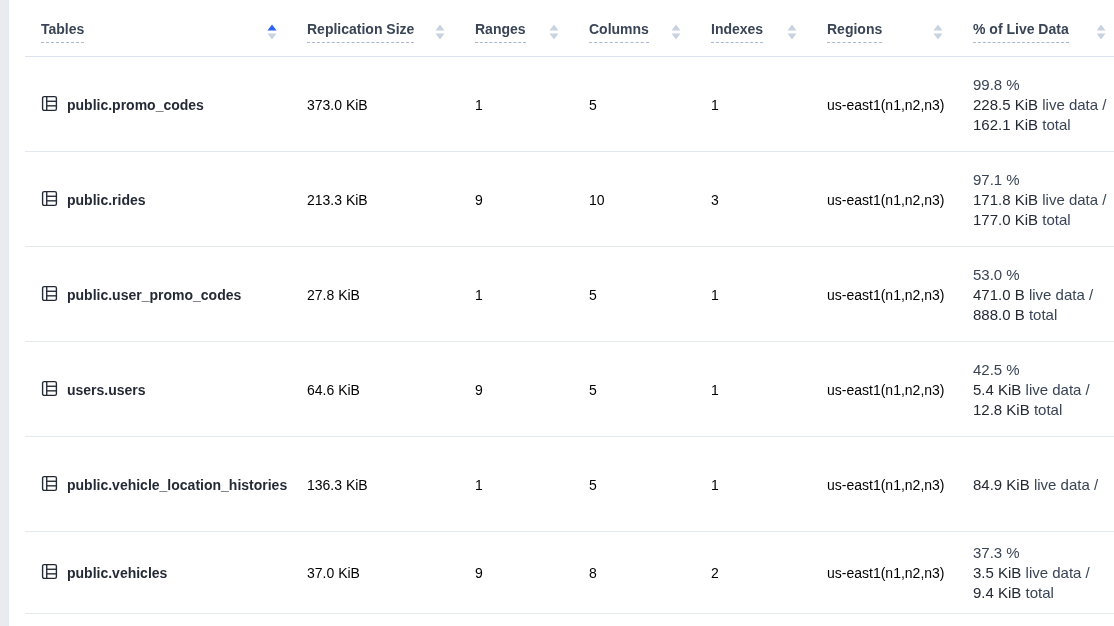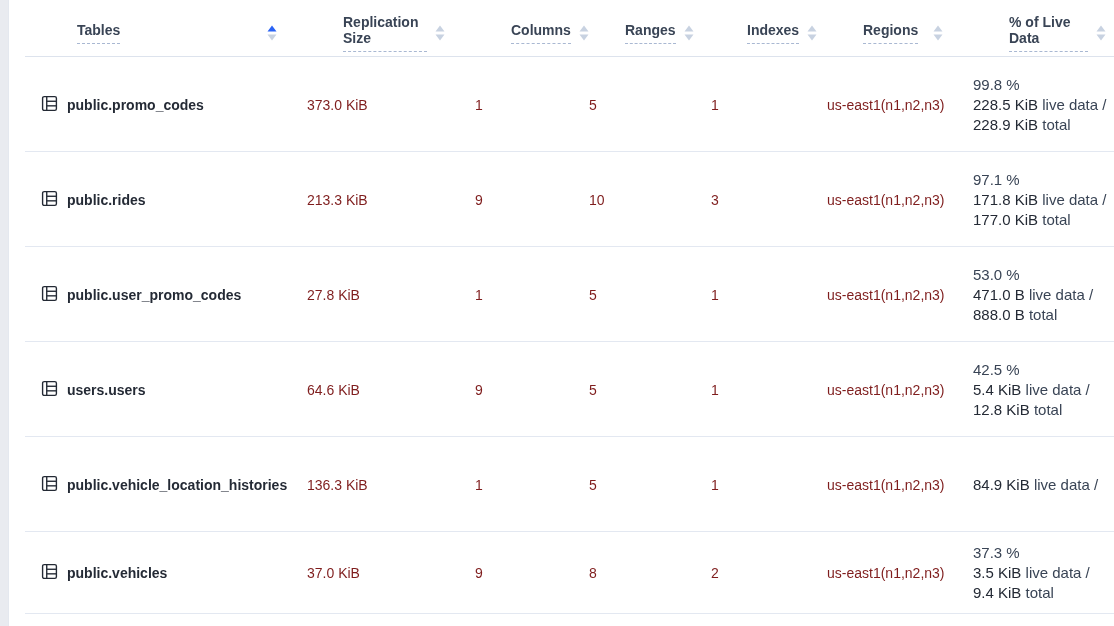--- a/index.html
+++ b/index.html
@@ -31,39 +31,38 @@
     display:flex; align-items:center; justify-content:space-between;
     padding:14px 30px 8px 0;
     cursor:pointer;
   }
   .th:first-child { padding-left:32px; }
   .th:last-child { padding-right:8px; }
   .th-label {
     font-size:14px; font-weight:700; color:#394455; line-height:16px;
     border-bottom:1px dashed #a9b8d2;
     padding-bottom:5px;
-    margin-left:36px;
   }
   .sort { display:inline-flex; flex:none; margin-left:8px; }
   .sort svg { display:block; }
   .tri-up   { fill:#c8d2e1; }
   .tri-down { fill:#c8d2e1; }
   .sorted-asc .tri-up { fill:#2a63f5; }
   
   .tr {
     height:95px;
     position:relative;
     align-items:center;
   }
   .tr::after {
     content:""; position:absolute; left:16px; right:0; bottom:0;
     border-bottom:1px solid #e3e8f1;
   }
   .tr:last-child { height:82px; }
-  .td { font-size:14px; color:#7f1d1d; line-height:20px; }
+  .td { font-size:14px; color:#000000; line-height:20px; }
   .td-name {
     display:flex; align-items:flex-start; padding-left:32px;
     font-weight:700; color:#242a35;
   }
   .tbl-icon { display:inline-flex; flex:none; margin-right:9px; }
   .tbl-icon svg { display:block; }
   .name { font-size:14px; font-weight:700; color:#242a35; cursor:pointer; }
   .td-live { font-size:15px; color:#394455; }
   .live-line strong { font-weight:400; color:#242a35; }
 </style>
@@ -88,31 +87,31 @@
       <span class="th-label">Replication Size</span>
       <span class="sort">
         <svg width="10" height="16" viewBox="0 0 10 16">
           <path class="tri-up" d="M5 0.5 L9.5 6.5 H0.5 Z"></path>
           <path class="tri-down" d="M0.5 9.5 H9.5 L5 15.5 Z"></path>
         </svg>
       </span>
     </div>
 
     <div class="th">
+      <span class="th-label">Ranges</span>
+      <span class="sort">
+        <svg width="10" height="16" viewBox="0 0 10 16">
+          <path class="tri-up" d="M5 0.5 L9.5 6.5 H0.5 Z"></path>
+          <path class="tri-down" d="M0.5 9.5 H9.5 L5 15.5 Z"></path>
+        </svg>
+      </span>
+    </div>
+
+    <div class="th">
       <span class="th-label">Columns</span>
-      <span class="sort">
-        <svg width="10" height="16" viewBox="0 0 10 16">
-          <path class="tri-up" d="M5 0.5 L9.5 6.5 H0.5 Z"></path>
-          <path class="tri-down" d="M0.5 9.5 H9.5 L5 15.5 Z"></path>
-        </svg>
-      </span>
-    </div>
-
-    <div class="th">
-      <span class="th-label">Ranges</span>
       <span class="sort">
         <svg width="10" height="16" viewBox="0 0 10 16">
           <path class="tri-up" d="M5 0.5 L9.5 6.5 H0.5 Z"></path>
           <path class="tri-down" d="M0.5 9.5 H9.5 L5 15.5 Z"></path>
         </svg>
       </span>
     </div>
 
     <div class="th">
       <span class="th-label">Indexes</span>
@@ -159,21 +158,21 @@
       <span class="name">public.promo_codes</span>
     </div>
     <div class="td">373.0 KiB</div>
     <div class="td">1</div>
     <div class="td">5</div>
     <div class="td">1</div>
     <div class="td">us-east1(n1,n2,n3)</div>
     <div class="td td-live">
       <div class="live-pct">99.8 %</div>
       <div class="live-line"><strong>228.5 KiB</strong> <span>live data /</span></div>
-      <div class="live-line"><strong>228.9 KiB</strong> <span>total</span></div>
+      <div class="live-line"><strong>162.1 KiB</strong> <span>total</span></div>
     </div>
   </div>
 
   <div class="tr grid">
     <div class="td td-name">
       <span class="tbl-icon">
         <svg width="17" height="17" viewBox="0 0 16 16" fill="none" stroke="#242a35" stroke-width="1.3">
           <rect x="1.5" y="1.5" width="13" height="13" rx="1.5"></rect>
           <line x1="5.4" y1="1.5" x2="5.4" y2="14.5"></line>
           <line x1="5.4" y1="5.9" x2="14.5" y2="5.9"></line>

